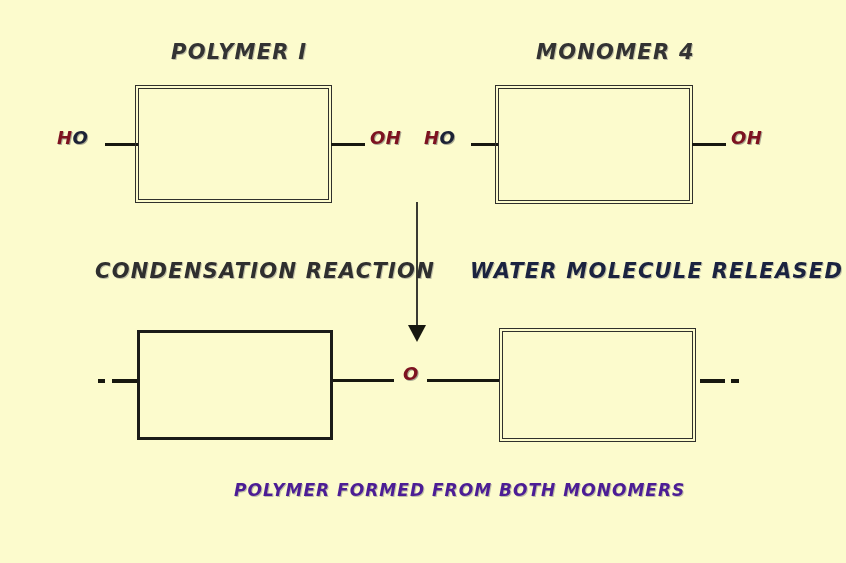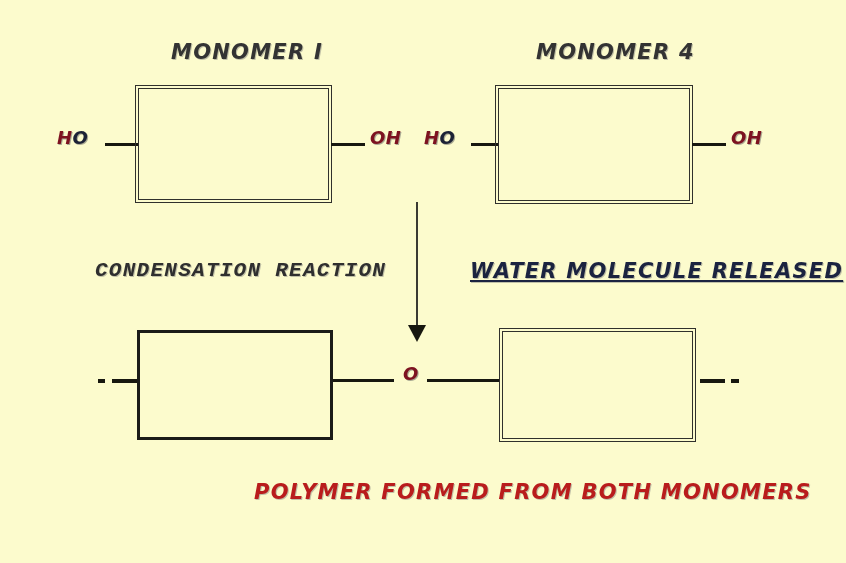--- a/index.html
+++ b/index.html
@@ -36,23 +36,22 @@
     color: #333333;
   }
   .section-label {
     font-size: 21px;
     color: #2f2f2f;
   }
   .section-label.blue {
     color: #1b2340;
   }
   .caption-label {
-    font-size: 21px;
-    color: #b91c1c;
-    margin-left: 20px;
+    font-size: 17px;
+    color: #4c1d95;
   }
 
   
   .chem {
     position: absolute;
     font-family: "DejaVu Sans", sans-serif;
     font-weight: bold;
     font-style: italic;
     font-size: 18px;
     letter-spacing: 0.02em;
@@ -107,21 +106,21 @@
     border-left: 9px solid transparent;
     border-right: 9px solid transparent;
     border-top: 17px solid #17170f;
   }
 </style>
 </head>
 <body>
 
 <div id="canvas">
 
-  <div class="label title-label" style="left:171px; top:40px;">MONOMER I</div>
+  <div class="label title-label" style="left:171px; top:40px;">POLYMER I</div>
 
   <div class="label title-label" style="left:536px; top:40px;">MONOMER 4</div>
 
   <div class="chem" style="left:57px; top:127px;">
     <span class="red">H</span><span class="navy">O</span>
   </div>
 
   <div class="hline" style="left:105px; top:143px; width:33px;"></div>
 
   <div class="mono-box" style="left:138px; top:88px; width:191px; height:112px;"></div>
@@ -142,23 +141,23 @@
 
   <div class="hline" style="left:692px; top:143px; width:34px;"></div>
 
   <div class="chem" style="left:731px; top:127px;">
     <span class="red">O</span><span class="red">H</span>
   </div>
 
   <div class="arrow-shaft" style="left:416px; top:202px; height:126px;"></div>
   <div class="arrow-head" style="left:408px; top:325px;"></div>
 
-  <div class="label section-label" style="left:95px; top:259px;font-family:Liberation Mono, monospace;">CONDENSATION REACTION</div>
+  <div class="label section-label" style="left:95px; top:259px;">CONDENSATION REACTION</div>
 
-  <div class="label section-label blue" style="left:470px; top:259px;text-decoration:underline;">WATER MOLECULE RELEASED</div>
+  <div class="label section-label blue" style="left:470px; top:259px;">WATER MOLECULE RELEASED</div>
 
   <div class="dash-seg" style="left:98px; top:379px; width:7px;"></div>
   <div class="dash-seg" style="left:112px; top:379px; width:25px;"></div>
 
   <div class="poly-box-thick" style="left:137px; top:330px; width:196px; height:110px;"></div>
 
   <div class="hline" style="left:333px; top:379px; width:61px;"></div>
 
   <div class="chem" style="left:403px; top:363px;">
     <span class="red">O</span>

